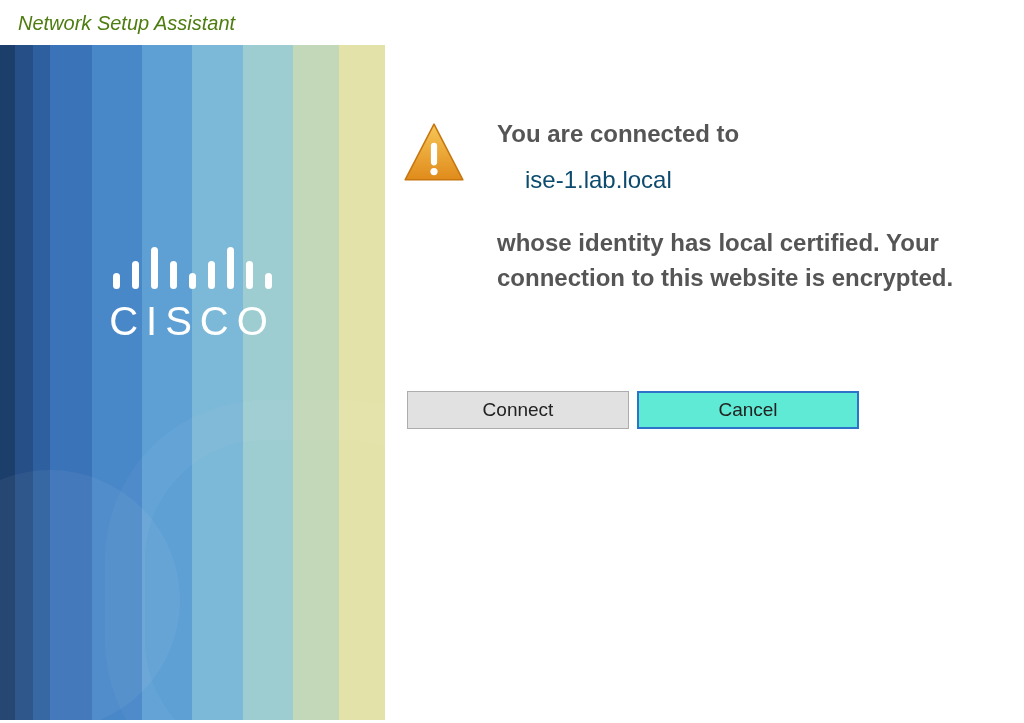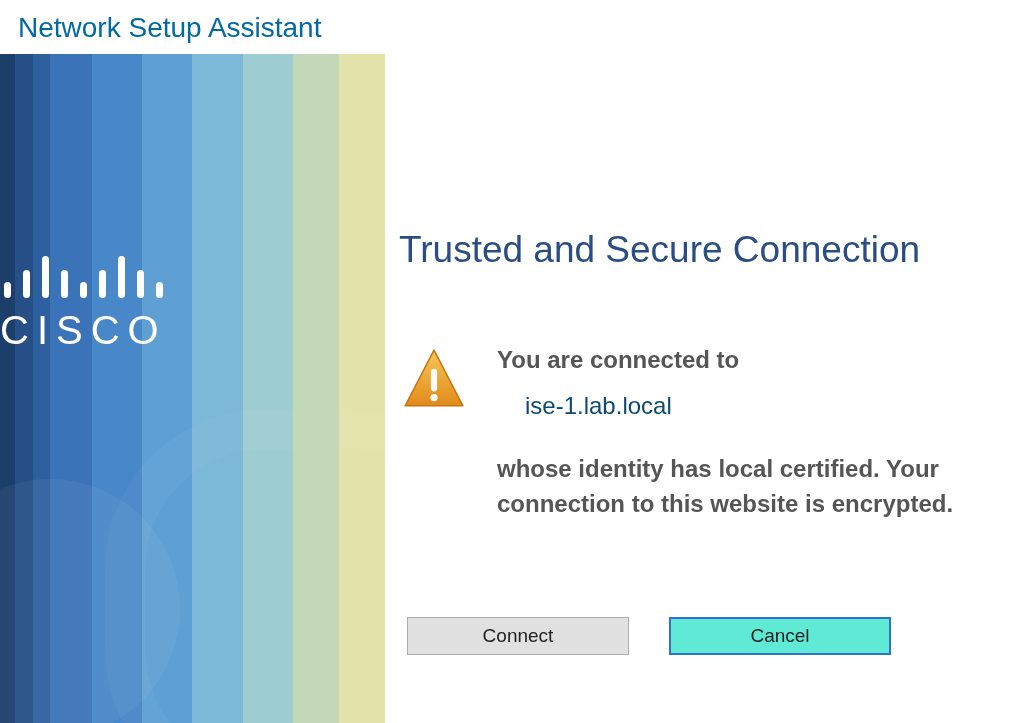--- a/index.html
+++ b/index.html
@@ -4,23 +4,24 @@
   <style>
     * { margin: 0; padding: 0; box-sizing: border-box; }
     body {
       font-family: "Segoe UI", Tahoma, sans-serif;
       width: 1024px;
       height: 723px;
       background: #fff;
       overflow: hidden;
     }
     .window-title {
-      font-size: 28px;
-      color: #0369a1;
+      font-size: 20px;
+      color: #4d7c0f;
       padding: 12px 18px 10px;
+      font-style: italic;
     }
     .main {
       display: flex;
       height: 675px;
       width: 100%;
     }
     .side-banner {
       width: 385px;
       height: 100%;
       position: relative;
@@ -29,21 +30,21 @@
         #254f86 4%, #254f86 8.5%,
         #2e60a0 8.5%, #2e60a0 13%,
         #3a73b8 13%, #3a73b8 24%,
         #4887c8 24%, #4887c8 37%,
         #5ea0d4 37%, #5ea0d4 50%,
         #7cb8d8 50%, #7cb8d8 63%,
         #9ecdd1 63%, #9ecdd1 76%,
         #c3d8b8 76%, #c3d8b8 88%,
         #e3e2a8 88%, #e3e2a8 100%);
       display: flex;
-      align-items: flex-start;
+      align-items: center;
       justify-content: center;
       flex-direction: column;
       overflow: hidden;
     }
     .side-banner::before {
       content: "";
       position: absolute;
       width: 260px;
       height: 260px;
       border-radius: 130px;
@@ -127,21 +128,21 @@
       margin-left: 28px;
       margin-bottom: 32px;
       font-weight: 400;
       color: #0c4a6e;
     }
     .info-text .line3 { line-height: 1.45; }
     .button-row {
       margin-top: 95px;
       margin-left: 12px;
       display: flex;
-      gap: 40px;
+      gap: 8px;
     }
     .btn {
       width: 222px;
       height: 38px;
       font-size: 19px;
       font-family: "Segoe UI", Tahoma, sans-serif;
       background: #e1e1e1;
       border: 1px solid #adadad;
       cursor: pointer;
       color: #222;
@@ -177,21 +178,20 @@
           <span class="b2"></span>
         <span class="b3"></span>
           <span class="b2"></span>
           <span class="b1"></span>
       </div>
       <div class="cisco-text">CISCO</div>
     </div>
   </div>
 
   <div class="content">
-    <div class="headline">Trusted and Secure Connection</div>
 
     <div class="info-row">
       <div class="warn-icon">
         <svg width="66" height="66" viewBox="0 0 64 64">
           <defs>
             <linearGradient id="g1" x1="0" y1="0" x2="0" y2="1">
               <stop offset="0%" stop-color="#f6c757"></stop>
               <stop offset="100%" stop-color="#e08b1b"></stop>
             </linearGradient>
           </defs>

